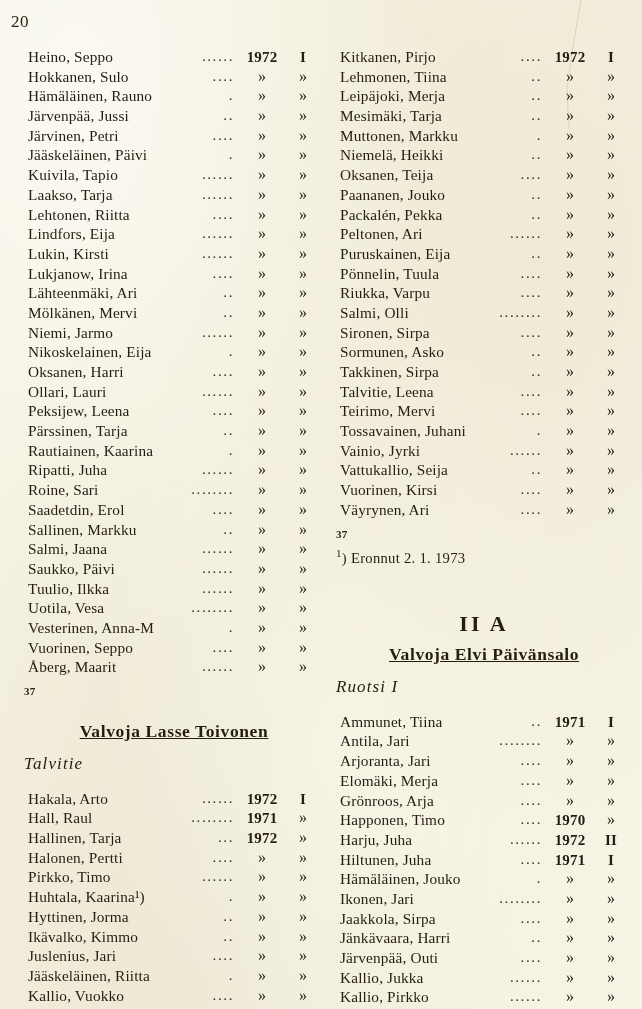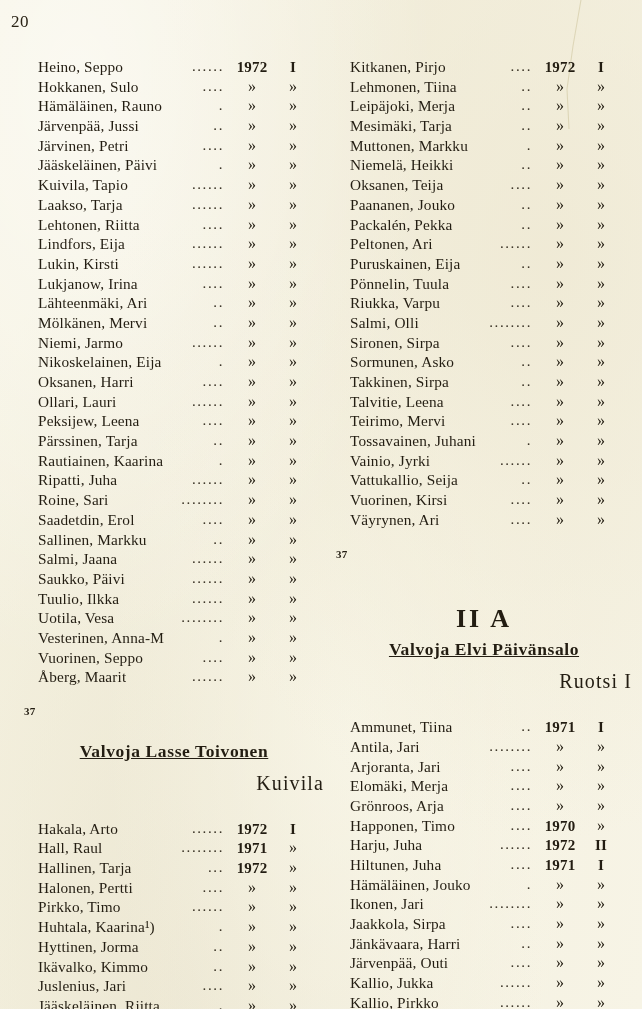--- a/index.html
+++ b/index.html
@@ -57,21 +57,21 @@
     position: absolute;
     top: 44px;
     width: 300px;
   }
   .col-left  { left: 24px; }
   .col-right { left: 336px; width: 296px; }
 
   
   ul.names {
     list-style: none;
-    margin: 14px;
+    margin: 4px;
     padding: 0;
   }
   li.row {
     display: flex;
     align-items: baseline;
     height: 19.7px;
     font-size: 15.3px;
     letter-spacing: .15px;
     white-space: nowrap;
   }
@@ -119,37 +119,38 @@
     letter-spacing: .3px;
   }
   .footnote sup { font-size: 11px; }
 
   
   .sec-gap   { height: 14px; }
   .sec-gap-l { height: 40px; }
   .sec-code {
     text-align: center;
     font-weight: bold;
-    font-size: 26px;
+    font-size: 22px;
     letter-spacing: 3px;
     line-height: 30px;
   }
   .sec-sup {
     text-align: center;
     font-weight: bold;
     font-size: 17.5px;
     letter-spacing: .6px;
     line-height: 31px;
     text-decoration: underline;
   }
   .sec-subj {
-    text-align: right;
-    font-size: 20px;
+    text-align: left;
+    font-size: 17px;
     letter-spacing: 1.1px;
     line-height: 33px;
+    font-style: italic;
   }
   .after-head { height: 6px; }
 </style>
 </head>
 <body>
 
 <div id="page">
 
   <svg class="crease" viewBox="0 0 30 135" preserveAspectRatio="none" aria-hidden="true">
     <path d="M22 0 L13 52 L7 95 L9 135" stroke="#cdc49c" stroke-width="1.1" fill="none"></path>
@@ -349,21 +350,21 @@
           <li class="row">
             <span class="nm">Åberg, Maarit</span>
             <span class="leader">......</span>
             <span class="yr dit">»</span>
             <span class="cls dit">»</span>
           </li>
         </ul>
         <div class="total">37</div>
         <div class="sec-gap"></div>
         <div class="sec-sup">Valvoja Lasse Toivonen</div>
-        <div class="sec-subj">Kuivila</div>
+        <div class="sec-subj">Talvitie</div>
         <div class="after-head"></div>
         <ul class="names">
           <li class="row">
             <span class="nm">Hakala, Arto</span>
             <span class="leader">......</span>
             <span class="yr">1972</span>
             <span class="cls">I</span>
           </li>
           <li class="row">
             <span class="nm">Hall, Raul</span>
@@ -568,20 +569,21 @@
             <span class="cls dit">»</span>
           </li>
           <li class="row">
             <span class="nm">Väyrynen, Ari</span>
             <span class="leader">....</span>
             <span class="yr dit">»</span>
             <span class="cls dit">»</span>
           </li>
         </ul>
         <div class="total">37</div>
+        <div class="footnote"><sup>1</sup><span>) Eronnut 2. 1. 1973</span></div>
         <div class="sec-gap-l"></div>
         <div class="sec-code">II A</div>
         <div class="sec-sup">Valvoja Elvi Päivänsalo</div>
         <div class="sec-subj">Ruotsi I</div>
         <div class="after-head"></div>
         <ul class="names">
           <li class="row">
             <span class="nm">Ammunet, Tiina</span>
             <span class="leader">..</span>
             <span class="yr">1971</span>

